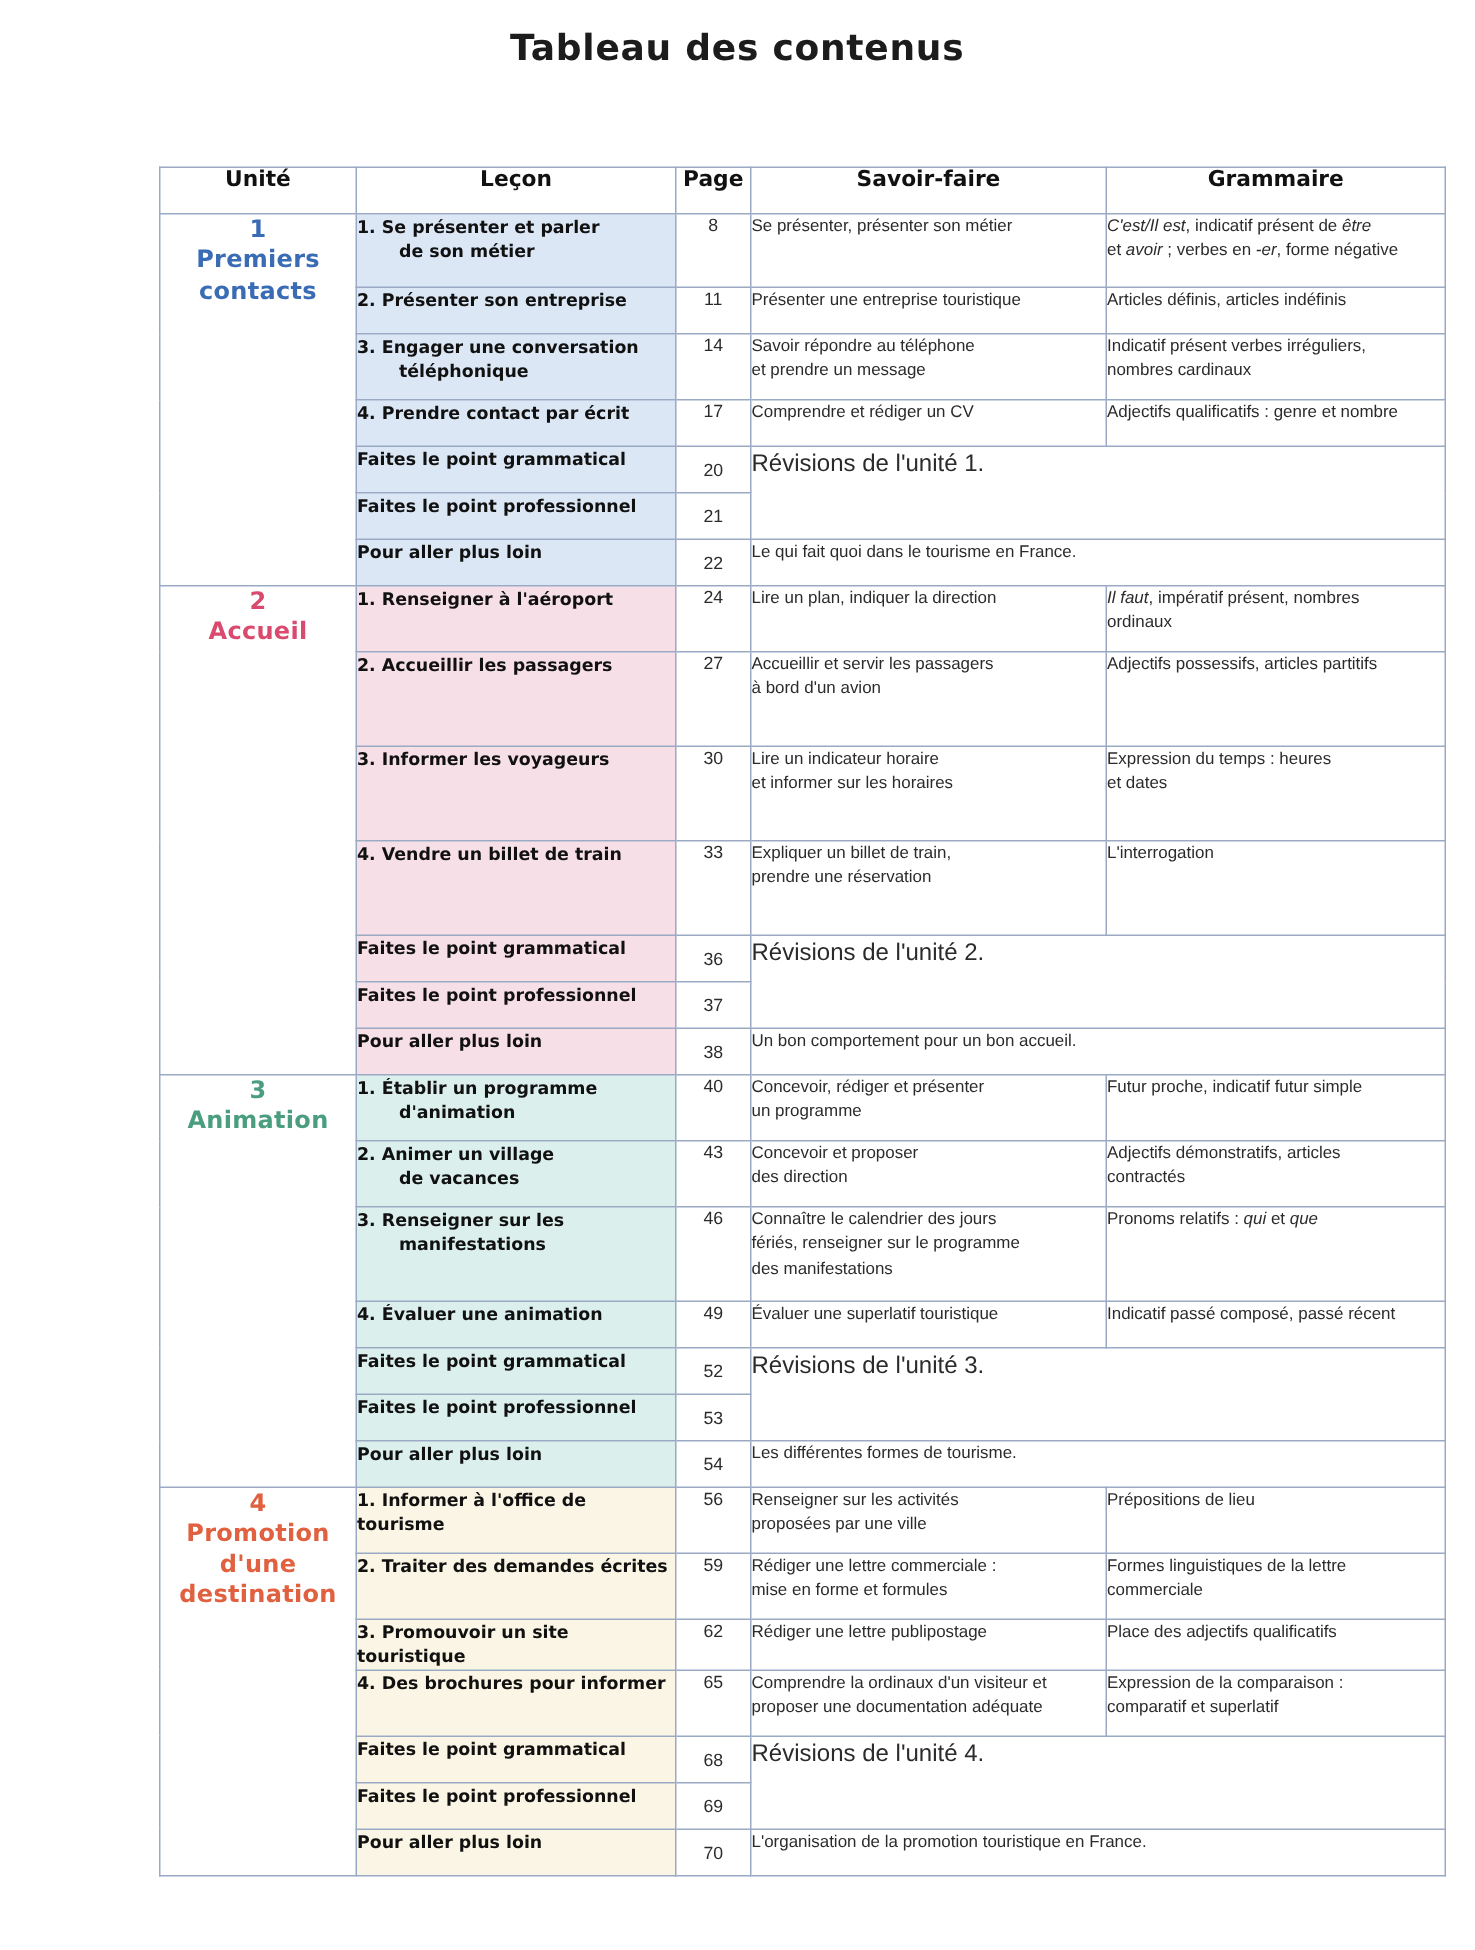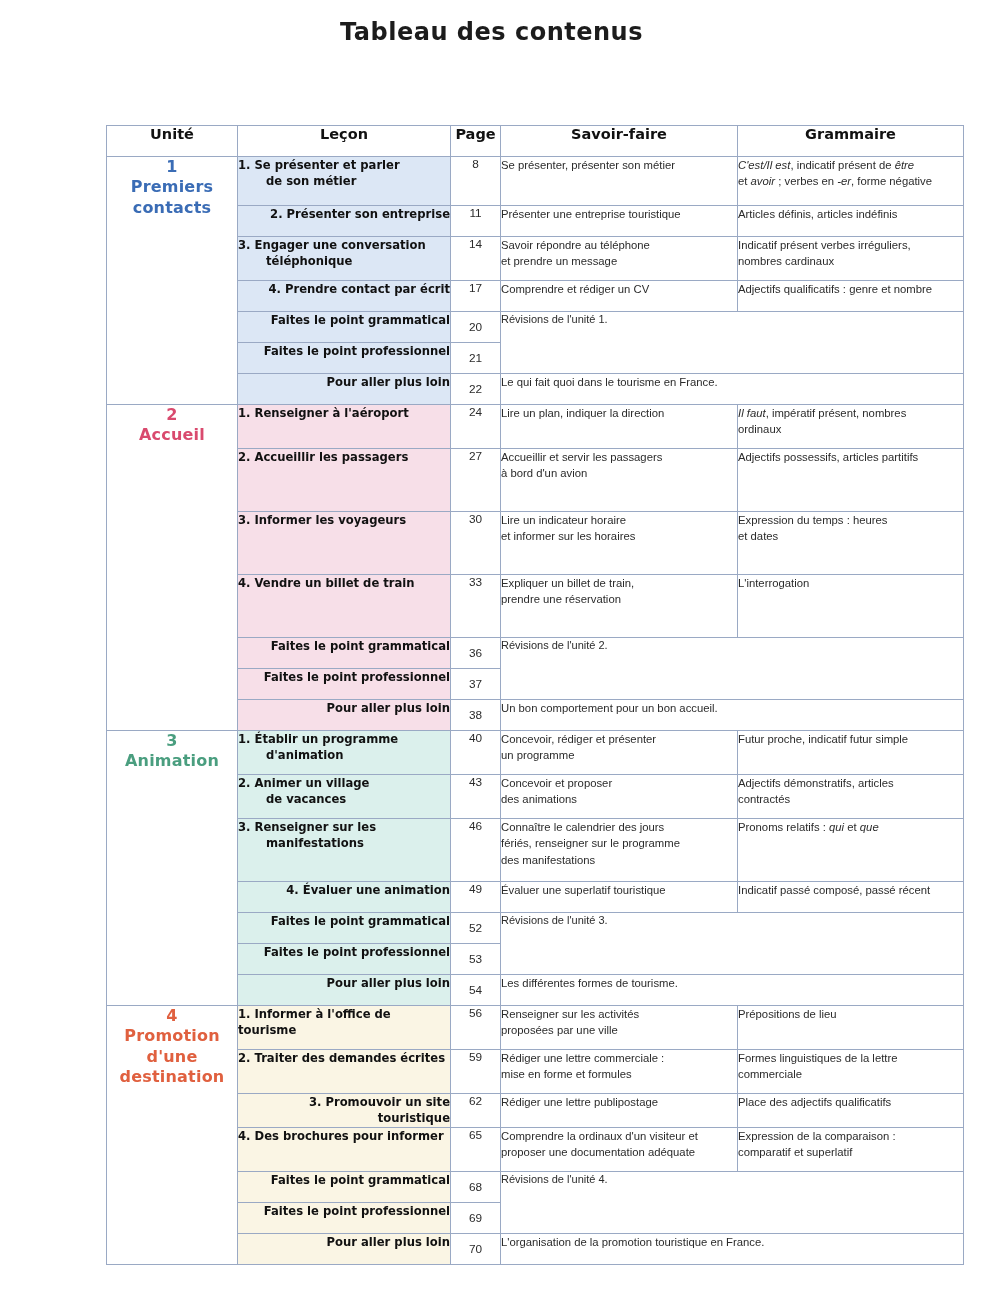--- a/index.html
+++ b/index.html
@@ -25,21 +25,21 @@
     color: #1c1c1c;
     margin: 0;
     padding-top: 18px;
     padding-bottom: 0;
     font-family: "DejaVu Sans", sans-serif;
   }
 
   .toc-wrap {
     position: absolute;
     left: 106px;
-    top: 125px;
+    top: 111px;
     width: 857px;
   }
 
   table.toc {
     border-collapse: collapse;
     width: 857px;
     table-layout: fixed;
     font-size: 11.3px;
   }
 
@@ -106,21 +106,21 @@
   td.page.mid { vertical-align: middle; padding-top: 0; }
 
   
   td.savoir, td.gram {
     font-size: 11.3px;
     line-height: 1.45;
     padding: 7px 8px 7px 9px;
     color: #2b2b2b;
   }
   td.revision {
-    font-size: 11px;
+    font-size: 16px;
     line-height: 1.45;
     padding: 7px 8px 7px 9px;
     color: #2b2b2b;
     vertical-align: middle;
     margin-top: 21px;
   }
   td.spanfull {
     font-size: 11.3px;
     line-height: 1.45;
     padding: 7px 8px 7px 9px;
@@ -130,21 +130,21 @@
 
   em { font-style: italic; }
 
   
   .tint-u1 { background: #dce7f5 !important; }
   .tint-u2 { background: #f7dfe8 !important; }
   .tint-u3 { background: #dbf0ec !important; }
   .tint-u4 { background: #faf5e4 !important; }
 
   .row-h-tall    { height: 48px; }
-  .row-h-std     { height: 30px; text-align: right; }
+  .row-h-std     { height: 30px; }
   .row-h-two     { height: 43px; }
   .row-h-three   { height: 62px; }
 </style>
 </head>
 <body>
 
 <h1 class="page-title">Tableau des contenus</h1>
 
 <div class="toc-wrap">
 <table class="toc">
@@ -312,21 +312,21 @@
     <td class="gram">Futur proche, indicatif futur simple</td>
   </tr>
   <tr>
     <td class="lesson tint-u3 row-h-two">
       <span>2. Animer un village</span><br>
       <span class="num-indent">de vacances</span>
     </td>
     <td class="page">43</td>
     <td class="savoir">
       <span>Concevoir et proposer</span><br>
-      <span>des animations</span>
+      <span>des direction</span>
     </td>
     <td class="gram">
       <span>Adjectifs démonstratifs, articles</span><br>
       <span>contractés</span>
     </td>
   </tr>
   <tr>
     <td class="lesson tint-u3 row-h-three">
       <span>3. Renseigner sur les</span><br>
       <span class="num-indent">manifestations</span>

